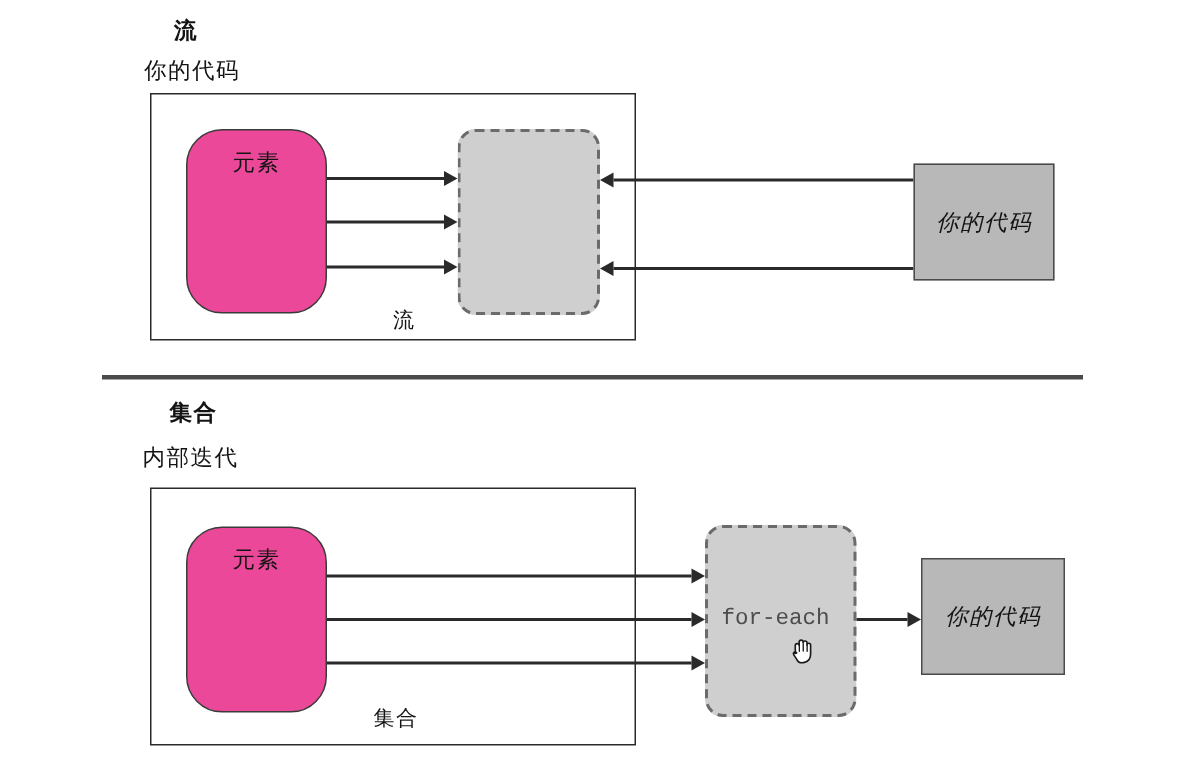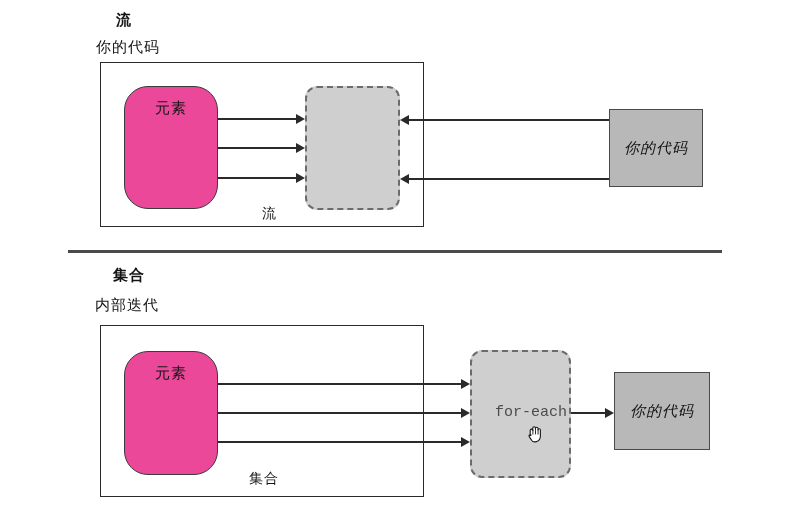--- a/index.html
+++ b/index.html
@@ -83,21 +83,20 @@
   .caption.inner { font-size: 14px; }
 
   
   .mono-label {
     position: absolute;
     white-space: nowrap;
     font-family: "Liberation Mono", "DejaVu Sans Mono", monospace;
     font-size: 15px;
     color: #4d4d4d;
     letter-spacing: 0px;
-    margin-left: 14px;
   }
 
   
   .divider {
     background: #4a4a4a;
     height: 2.5px;
   }
 
   
   .conn {

